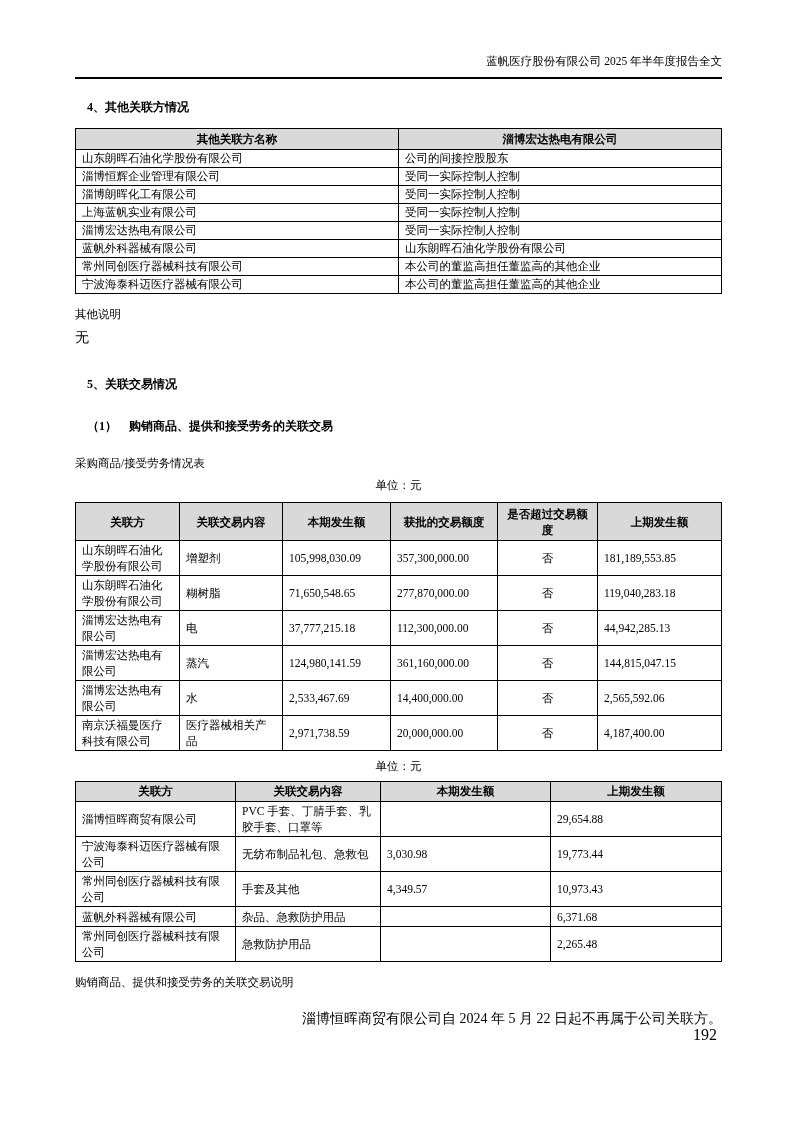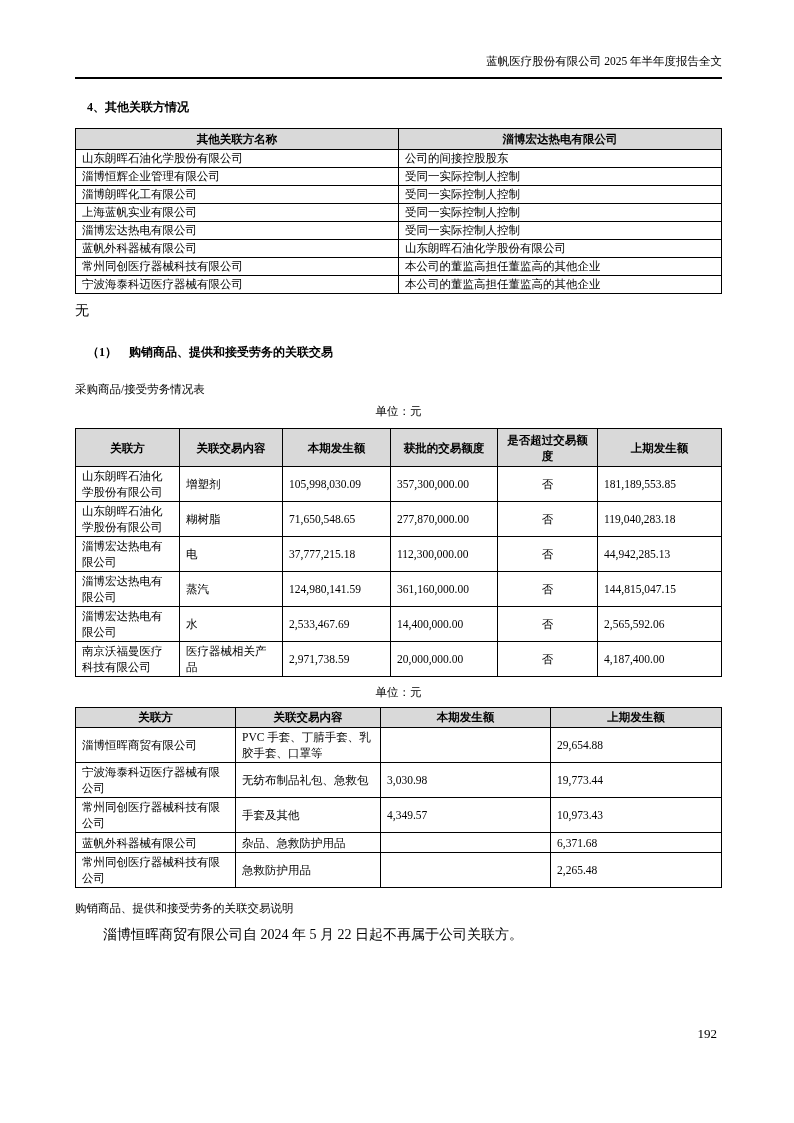--- a/index.html
+++ b/index.html
@@ -14,21 +14,21 @@
     text-align: right; font-size: 11.5px; line-height: 14px;
     padding-bottom: 9px; border-bottom: 2px solid #000;
   }
   .sec-title { font-size: 12px; font-weight: 700; line-height: 17px; margin-left: 12px; }
   .mt-sec4 { margin-top: 20px; }
   .mt-sec5 { margin-top: 30px; }
   .mt-sub1 { margin-top: 25px; }
   .small-label { font-size: 11.5px; line-height: 14px; margin-top: 13px; }
   .unit-label { font-size: 11.5px; line-height: 14px; text-align: center; margin-top: 8px; }
   .body-text { font-size: 14px; line-height: 17px; margin-top: 8px; }
-  .note-para { font-size: 14px; line-height: 18px; margin-top: 11px; text-indent: 28px; }
+  .note-para { font-size: 14px; line-height: 18px; margin-top: 21px; text-indent: 28px; text-align: right; }
 
   table { border-collapse: collapse; width: 100%; table-layout: fixed; }
   th, td {
     border: 1px solid #000; font-size: 11.5px; line-height: 15px;
     padding: 1px 6px; vertical-align: middle; overflow: hidden;
     word-break: break-all;
   }
   thead th { background: #d9d9d9; text-align: center; font-weight: 700; }
   .al { text-align: left; } .ar { } .ac { text-align: center; }
 
@@ -38,21 +38,21 @@
 
   .t2 { margin-top: 10px; }
   .t2 th { height: 38px; line-height: 16px; }
   .t2 td { height: 33px; line-height: 16px; }
 
   .t3 { margin-top: 8px; }
   .t3 th { height: 20px; }
   .t3 td { height: 33px; line-height: 16px; }
   .t3 tr.single td { height: 20px; }
 
-  .page-num { position: absolute; right: 77px; top: 1026px; font-size: 13px; }
+  .page-num { position: absolute; right: 77px; top: 1026px; font-size: 16px; }
 </style>
 </head>
 <body>
 
 <div class="page">
 
   <div class="doc-header">
     <span>蓝帆医疗股份有限公司 2025 年半年度报告全文</span>
   </div>
 
@@ -98,22 +98,24 @@
           <td class="al">常州同创医疗器械科技有限公司</td>
           <td class="al">本公司的董监高担任董监高的其他企业</td>
         </tr>
       <tr>
           <td class="al">宁波海泰科迈医疗器械有限公司</td>
           <td class="al">本公司的董监高担任董监高的其他企业</td>
         </tr>
     </tbody>
   </table>
 
+  <div class="small-label">其他说明</div>
   <div class="body-text">无</div>
 
+  <div class="sec-title mt-sec5">5、关联交易情况</div>
 
   <div class="sec-title mt-sub1">（1）　购销商品、提供和接受劳务的关联交易</div>
 
   <div class="small-label" style="margin-top:21px">采购商品/接受劳务情况表</div>
   <div class="unit-label">单位：元</div>
 
   <table class="t2">
     <colgroup>
       <col style="width:104px">
         <col style="width:103px">

